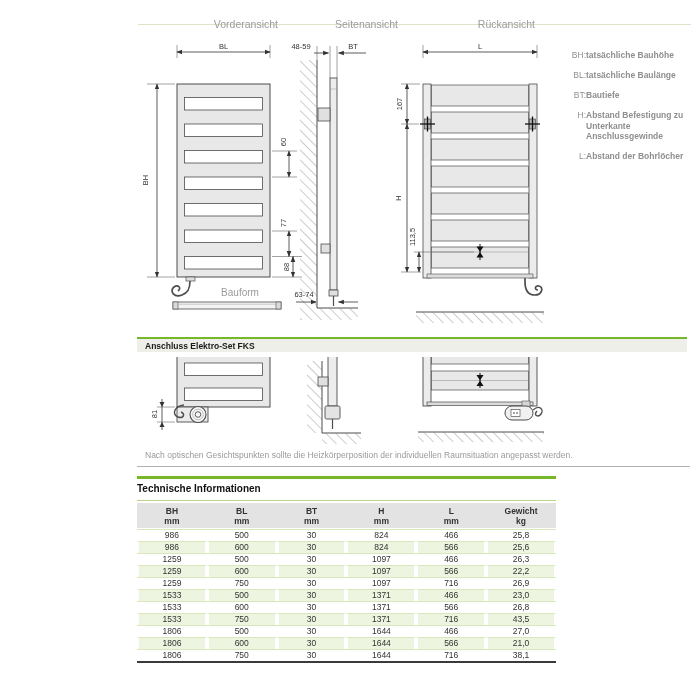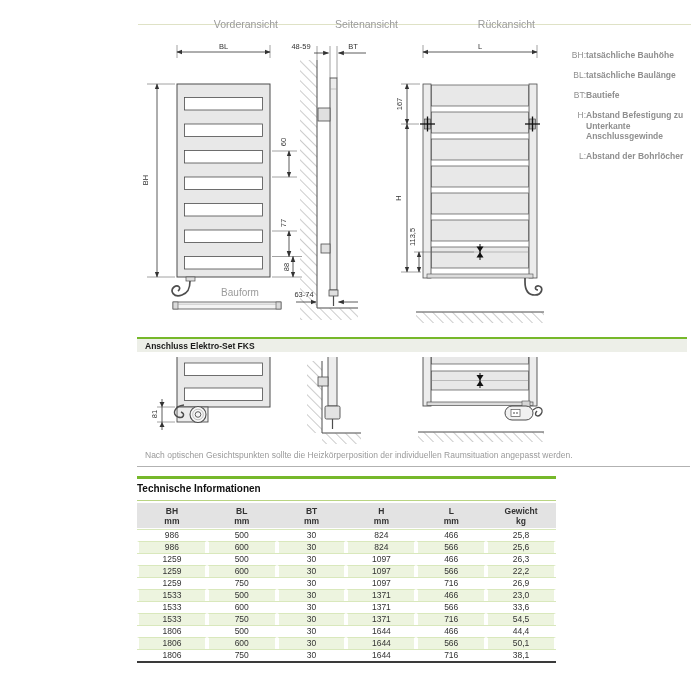--- a/index.html
+++ b/index.html
@@ -359,45 +359,45 @@
             <td>1371</td>
             <td>466</td>
             <td>23,0</td>
           </tr>
           <tr>
             <td>1533</td>
             <td>600</td>
             <td>30</td>
             <td>1371</td>
             <td>566</td>
-            <td>33,6</td>
+            <td>26,8</td>
           </tr>
           <tr class="alt">
             <td>1533</td>
             <td>750</td>
             <td>30</td>
             <td>1371</td>
             <td>716</td>
-            <td>54,5</td>
+            <td>43,5</td>
           </tr>
           <tr>
             <td>1806</td>
             <td>500</td>
             <td>30</td>
             <td>1644</td>
             <td>466</td>
-            <td>44,4</td>
+            <td>27,0</td>
           </tr>
           <tr class="alt">
             <td>1806</td>
             <td>600</td>
             <td>30</td>
             <td>1644</td>
             <td>566</td>
-            <td>50,1</td>
+            <td>21,0</td>
           </tr>
           <tr>
             <td>1806</td>
             <td>750</td>
             <td>30</td>
             <td>1644</td>
             <td>716</td>
             <td>38,1</td>
           </tr>
         </tbody>

